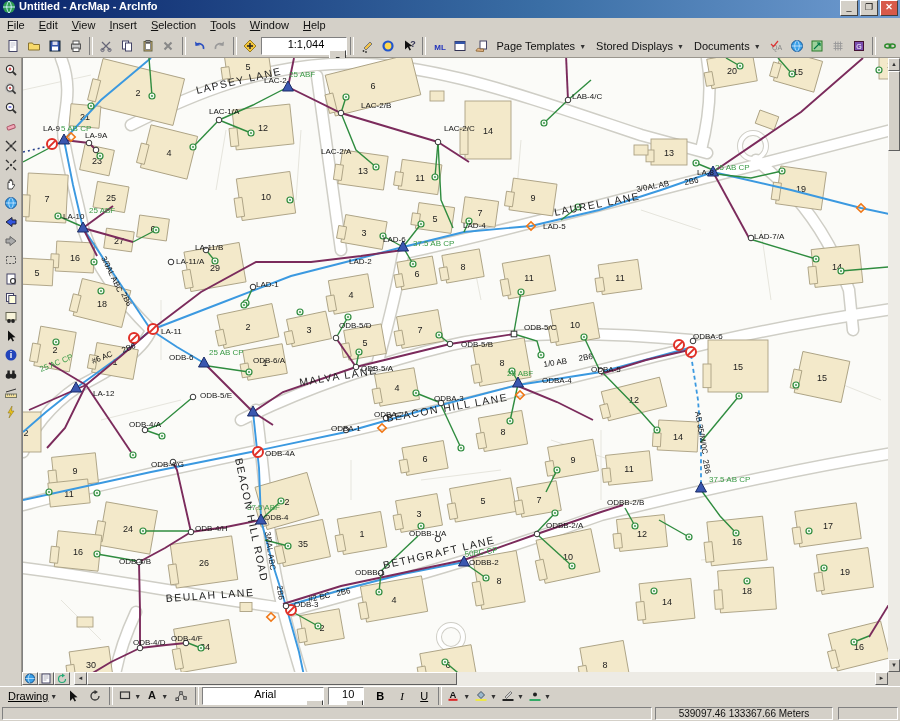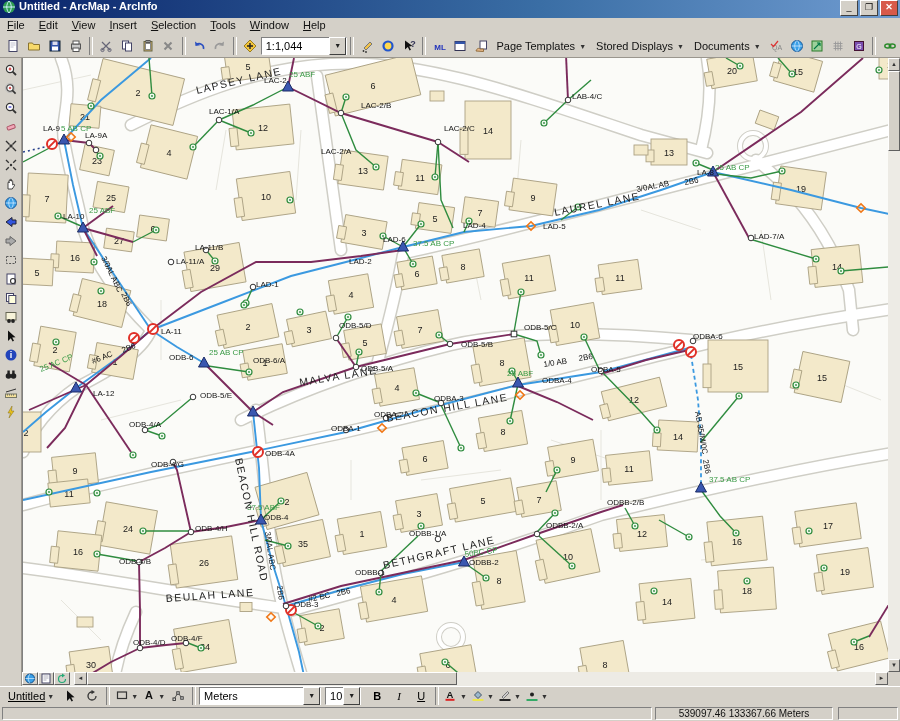--- a/index.html
+++ b/index.html
@@ -10,21 +10,21 @@
   #titlebar .ttext{color:#fff;font-size:11px;font-weight:bold;flex:1;white-space:nowrap;}
   .winbtn{width:16px;height:14px;margin-left:2px;background:#D4D0C8;border:1px solid;border-color:#fff #404040 #404040 #fff;font-size:9px;line-height:12px;text-align:center;color:#000;}
   .winbtn.close{background:#D75A4A;color:#fff;font-weight:bold;}
   
   #menubar{position:absolute;left:0;top:18px;width:900px;height:17px;background:#D4D0C8;border-bottom:1px solid #B8B4AC;display:flex;align-items:flex-start;font-size:11px;}
   .menu-item{padding:1px 7px;color:#111;}
   
   #toolbar{position:absolute;left:0;top:35px;width:900px;height:23px;background:#D4D0C8;border-bottom:1px solid #9a968e;display:flex;align-items:center;padding-left:3px;box-sizing:border-box;}
   .tbtn{width:20px;height:20px;display:flex;align-items:center;justify-content:center;border:1px solid transparent;}
   .tsep{width:2px;height:18px;border-left:1px solid #808080;border-right:1px solid #fff;margin:0 3px;}
-  .tcombo{height:18px;background:#fff;border:1px solid;border-color:#808080 #fff #fff #808080;display:flex;align-items:center;font-size:11px;padding-left:4px;box-sizing:border-box;}
+  .tcombo{height:18px;background:#fff;border:1px solid;border-color:#808080 #fff #fff #808080;display:flex;align-items:center;font-size:11px;padding-left:4px;box-sizing:border-box;flex-direction:column;}
   .ddarrow{width:15px;height:16px;background:#D4D0C8;border:1px solid;border-color:#fff #404040 #404040 #fff;margin-left:auto;font-size:7px;line-height:15px;text-align:center;color:#222;}
   .tdrop{height:20px;display:flex;align-items:center;font-size:11px;padding:0 4px;border:1px solid transparent;color:#111;white-space:nowrap;}
   .tdrop .caret{font-size:7px;margin-left:4px;color:#333;}
   
   #palette{position:absolute;left:0;top:58px;width:22px;height:628px;background:#D4D0C8;border-right:1px solid #9a968e;box-sizing:border-box;padding-top:2px;}
   .ptool{width:19px;height:17px;margin:0 auto;display:flex;align-items:center;justify-content:center;border:1px solid transparent;}
   
   #mapwrap{position:absolute;left:22px;top:58px;width:866px;height:614px;background:#FBFBF8;overflow:hidden;border-left:1px solid #808080;box-sizing:border-box;}
   
   #vscroll{position:absolute;left:888px;top:58px;width:12px;height:614px;background:#EDEBE5;}
@@ -1444,21 +1444,21 @@
           <path d="M9.5 6 A3.5 3.5 0 1 1 6 2.5" fill="none" stroke="#2a7" stroke-width="1.2"></path>
           <path d="M6 0.5 L9 2.5 6 4.5 Z" fill="#2a7"></path>
         </svg>
       </span>
     <span class="sbtn" style="left:52px;width:13px;height:13px;line-height:11px">◄</span>
     <span class="sthumb" style="left:65px;top:0;width:370px;height:13px"></span>
     <span class="sbtn" style="right:0;width:13px;height:13px;line-height:11px">►</span>
   </div>
   <div id="drawbar">
     <span class="dbtn" style="padding:0 4px">
-        <u>Untitled</u>
+        <u>Drawing</u>
         <span class="dcaret">▼</span>
       </span>
     <span class="dbtn">
         <svg width="14" height="14" viewBox="0 0 14 14">
           <path d="M4 1.5 L4 12 L6.8 9.2 L8.6 12.6 L10 11.8 L8.2 8.6 L11.5 8.2 Z" fill="#111"></path>
         </svg>
       </span>
     <span class="dbtn">
         <svg width="14" height="14" viewBox="0 0 14 14">
           <path d="M11 7 A4 4 0 1 1 7 3" fill="none" stroke="#333" stroke-width="1.3"></path>
@@ -1481,21 +1481,21 @@
     <span class="dbtn">
         <svg width="14" height="14" viewBox="0 0 14 14">
           <path d="M3 10 L7 4 L11 9" fill="none" stroke="#555"></path>
           <rect x="2" y="9" width="2.4" height="2.4" fill="#fff" stroke="#333"></rect>
           <rect x="5.8" y="2.8" width="2.4" height="2.4" fill="#fff" stroke="#333"></rect>
           <rect x="9.8" y="7.8" width="2.4" height="2.4" fill="#fff" stroke="#333"></rect>
         </svg>
       </span>
     <span class="tsep"></span>
     <span class="tcombo" style="width:122px">
-        <span>Meters</span>
+        <span>Arial</span>
         <span class="ddarrow">▼</span>
       </span>
     <span class="tcombo" style="width:36px;margin-left:4px">
         <span>10</span>
         <span class="ddarrow">▼</span>
       </span>
     <span class="dbtn fmt" style="font-weight:bold;margin-left:5px">B</span>
     <span class="dbtn fmt" style="font-style:italic;font-family:'Liberation Serif',serif">I</span>
     <span class="dbtn fmt" style="text-decoration:underline">U</span>
     <span class="tsep"></span>

